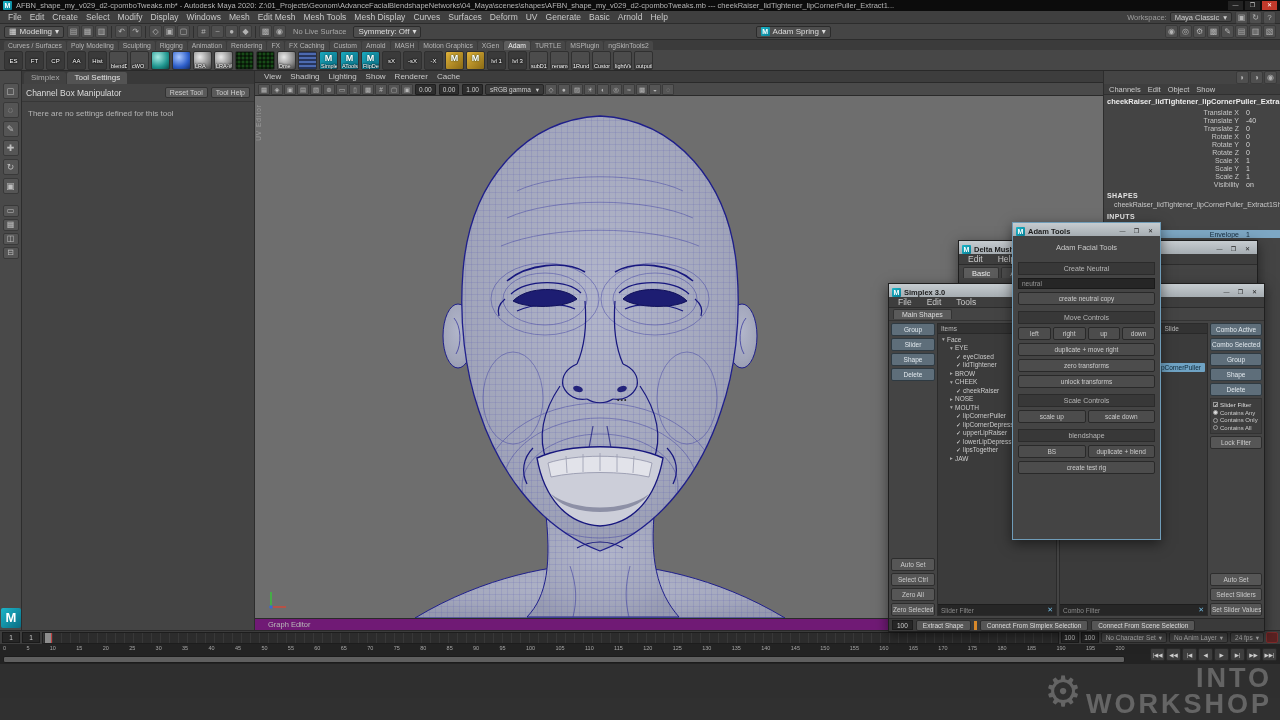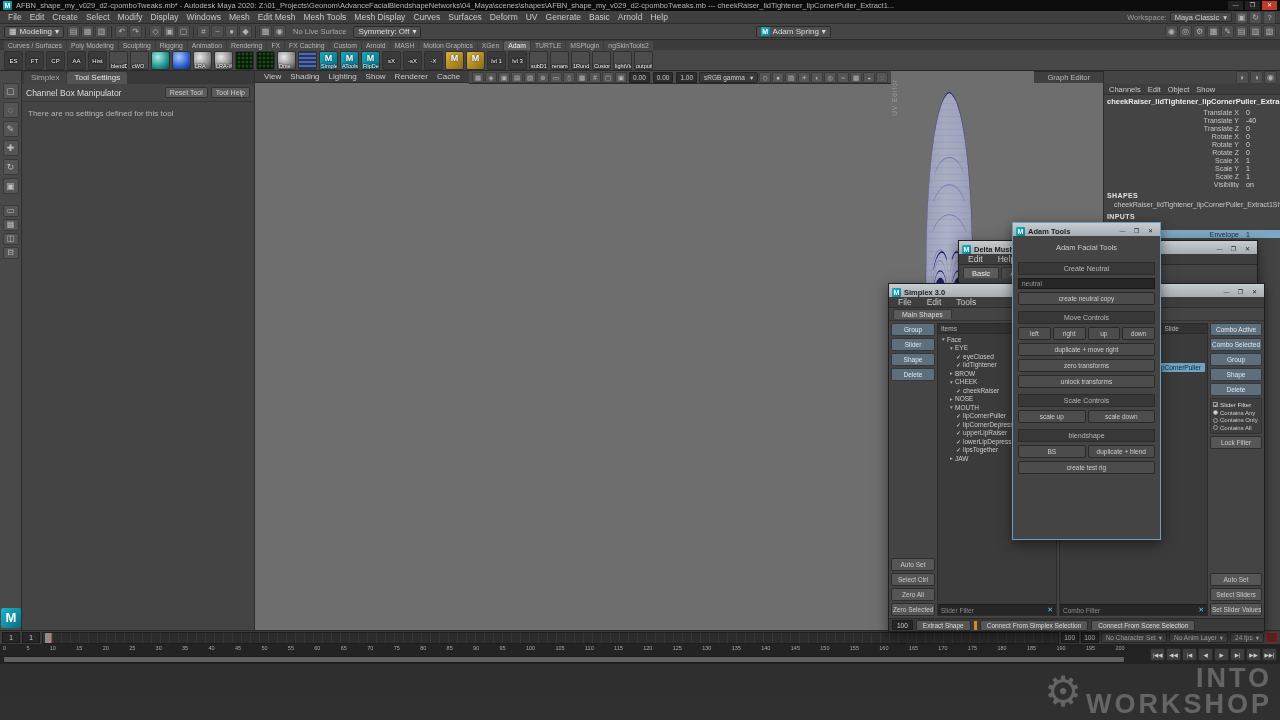--- a/index.html
+++ b/index.html
@@ -61,33 +61,33 @@
   #toolsettings{width:233px;background:#444;border-right:1px solid #2d2d2d;display:flex;flex-direction:column;flex:none}
   .ts-tabs{height:13px;background:#393939;display:flex;gap:1px;padding:1px 2px 0}
   .ts-tab{font-size:8px;padding:0 7px;line-height:11px;background:#424242;color:#a8a8a8;border-radius:2px 2px 0 0}
   .ts-tab.active{background:#535353;color:#e2e2e2}
   .ts-head{display:flex;align-items:center;gap:3px;padding:3px 4px;border-bottom:1px solid #373737}
   .ts-title{font-size:8.5px;font-weight:normal;color:#ddd;flex:1;white-space:nowrap;overflow:hidden}
   .ts-btn{font-size:7px;background:#5a5a5a;border:1px solid #323232;border-radius:2px;padding:1px 4px;color:#ccc;white-space:nowrap}
   .ts-empty{font-size:8px;color:#b5b5b5;padding:7px 6px}
 
   
-  #viewport{flex:1;display:flex;flex-direction:row;background:#6e6e6e;position:relative;min-width:0}
+  #viewport{flex:1;display:flex;flex-direction:column;background:#6e6e6e;position:relative;min-width:0}
   .vp-menubar{height:12px;background:#3d3d3d;display:flex;gap:1px;align-items:center;padding:0 5px;border-bottom:1px solid #2a2a2a;flex:none}
   .vp-menu{font-size:8px;color:#c9c9c9;padding:0 4px}
   .vp-toolbar{height:13px;background:#4a4a4a;display:flex;align-items:center;gap:1px;padding:0 3px;border-bottom:1px solid #2a2a2a;flex:none}
   .vp-ic{width:12px;height:11px;background:#555;border:1px solid #3b3b3b;font-size:6.5px;line-height:10px;text-align:center;color:#b6b6b6;border-radius:1px;flex:none}
   .vp-num{background:#2d2d2d;border:1px solid #1f1f1f;color:#ccc;font-size:6.5px;height:11px;line-height:9px;padding:0 3px;margin:0 1px;border-radius:1px;flex:none}
   .vp-gamma{background:#3a3a3a;border:1px solid #262626;font-size:6.5px;height:11px;line-height:9px;padding:0 4px;display:flex;gap:5px;border-radius:2px;color:#ccc;align-items:center;flex:none}
   .vp-canvas{flex:1;position:relative;overflow:hidden}
   .vp-canvas svg.face{position:absolute;left:0;top:0;width:100%;height:100%}
   .vp-sidelabel{position:absolute;left:0;top:8px;writing-mode:vertical-rl;transform:rotate(180deg);font-size:6.5px;color:#9b9b9b;letter-spacing:1px}
   .manip-dots{position:absolute;left:362px;top:300px;color:#2a2a2a;font-size:7px;letter-spacing:1px}
   .axis-gizmo{position:absolute;left:8px;bottom:5px}
-  .vp-bottom{height:12px;background:#404040;border-top:1px solid #2a2a2a;display:flex;align-items:center;padding:0 13px;font-size:7.5px;color:#b9b9b9;flex:none}
+  .vp-bottom{height:12px;background:#701a75;border-top:1px solid #2a2a2a;display:flex;align-items:center;padding:0 13px;font-size:7.5px;color:#b9b9b9;flex:none}
 
   
   #channelbox{width:177px;background:#444;border-left:1px solid #2d2d2d;display:flex;flex-direction:column;flex:none;overflow:hidden}
   .cb-top{height:13px;display:flex;justify-content:flex-end;gap:2px;padding:1px 3px}
   .cb-menus{height:11px;display:flex;gap:7px;padding:0 5px;font-size:7.5px;color:#c9c9c9;background:#3e3e3e;align-items:center;border-bottom:1px solid #303030}
   .cb-menu{white-space:nowrap}
   .cb-object{font-size:7.5px;color:#ededed;padding:2px 3px;font-weight:bold;white-space:nowrap;overflow:hidden}
   .cb-row{display:flex;height:8px;align-items:center;font-size:7px;padding-right:4px}
   .cb-row .nm{flex:1;text-align:right;padding-right:7px;color:#c5c5c5;white-space:nowrap;overflow:hidden}
   .cb-row .val{width:30px;color:#d8d8d8;white-space:nowrap}

